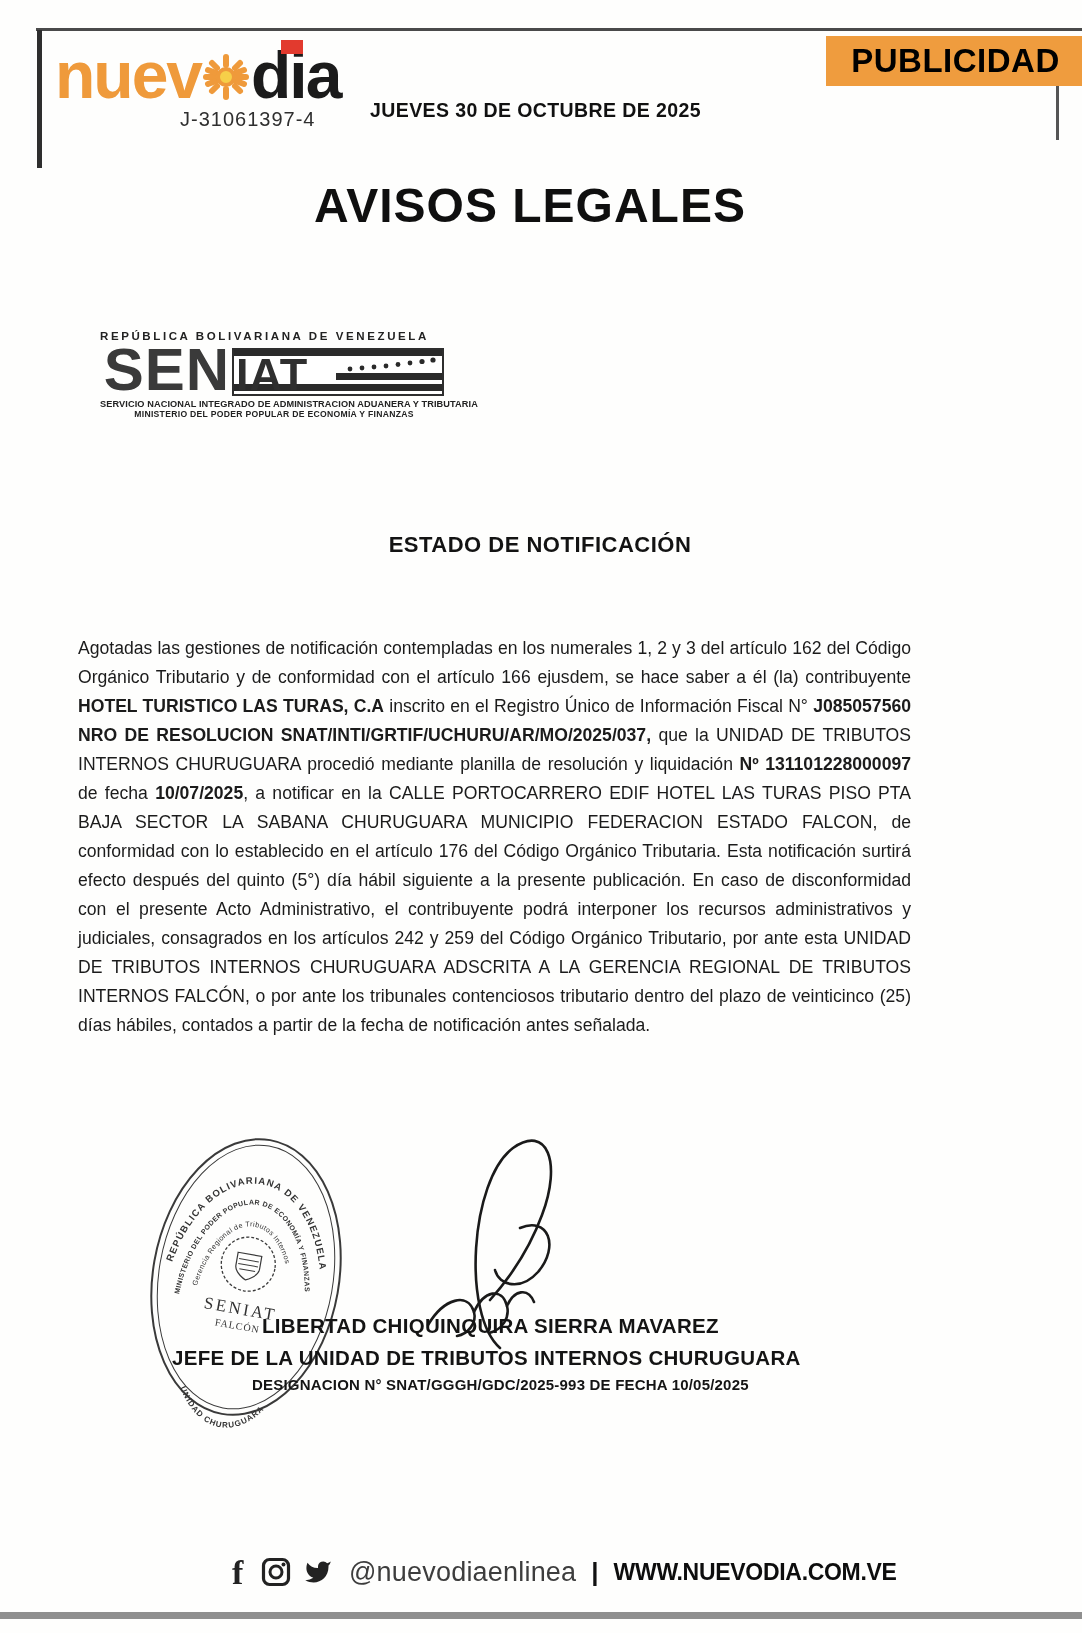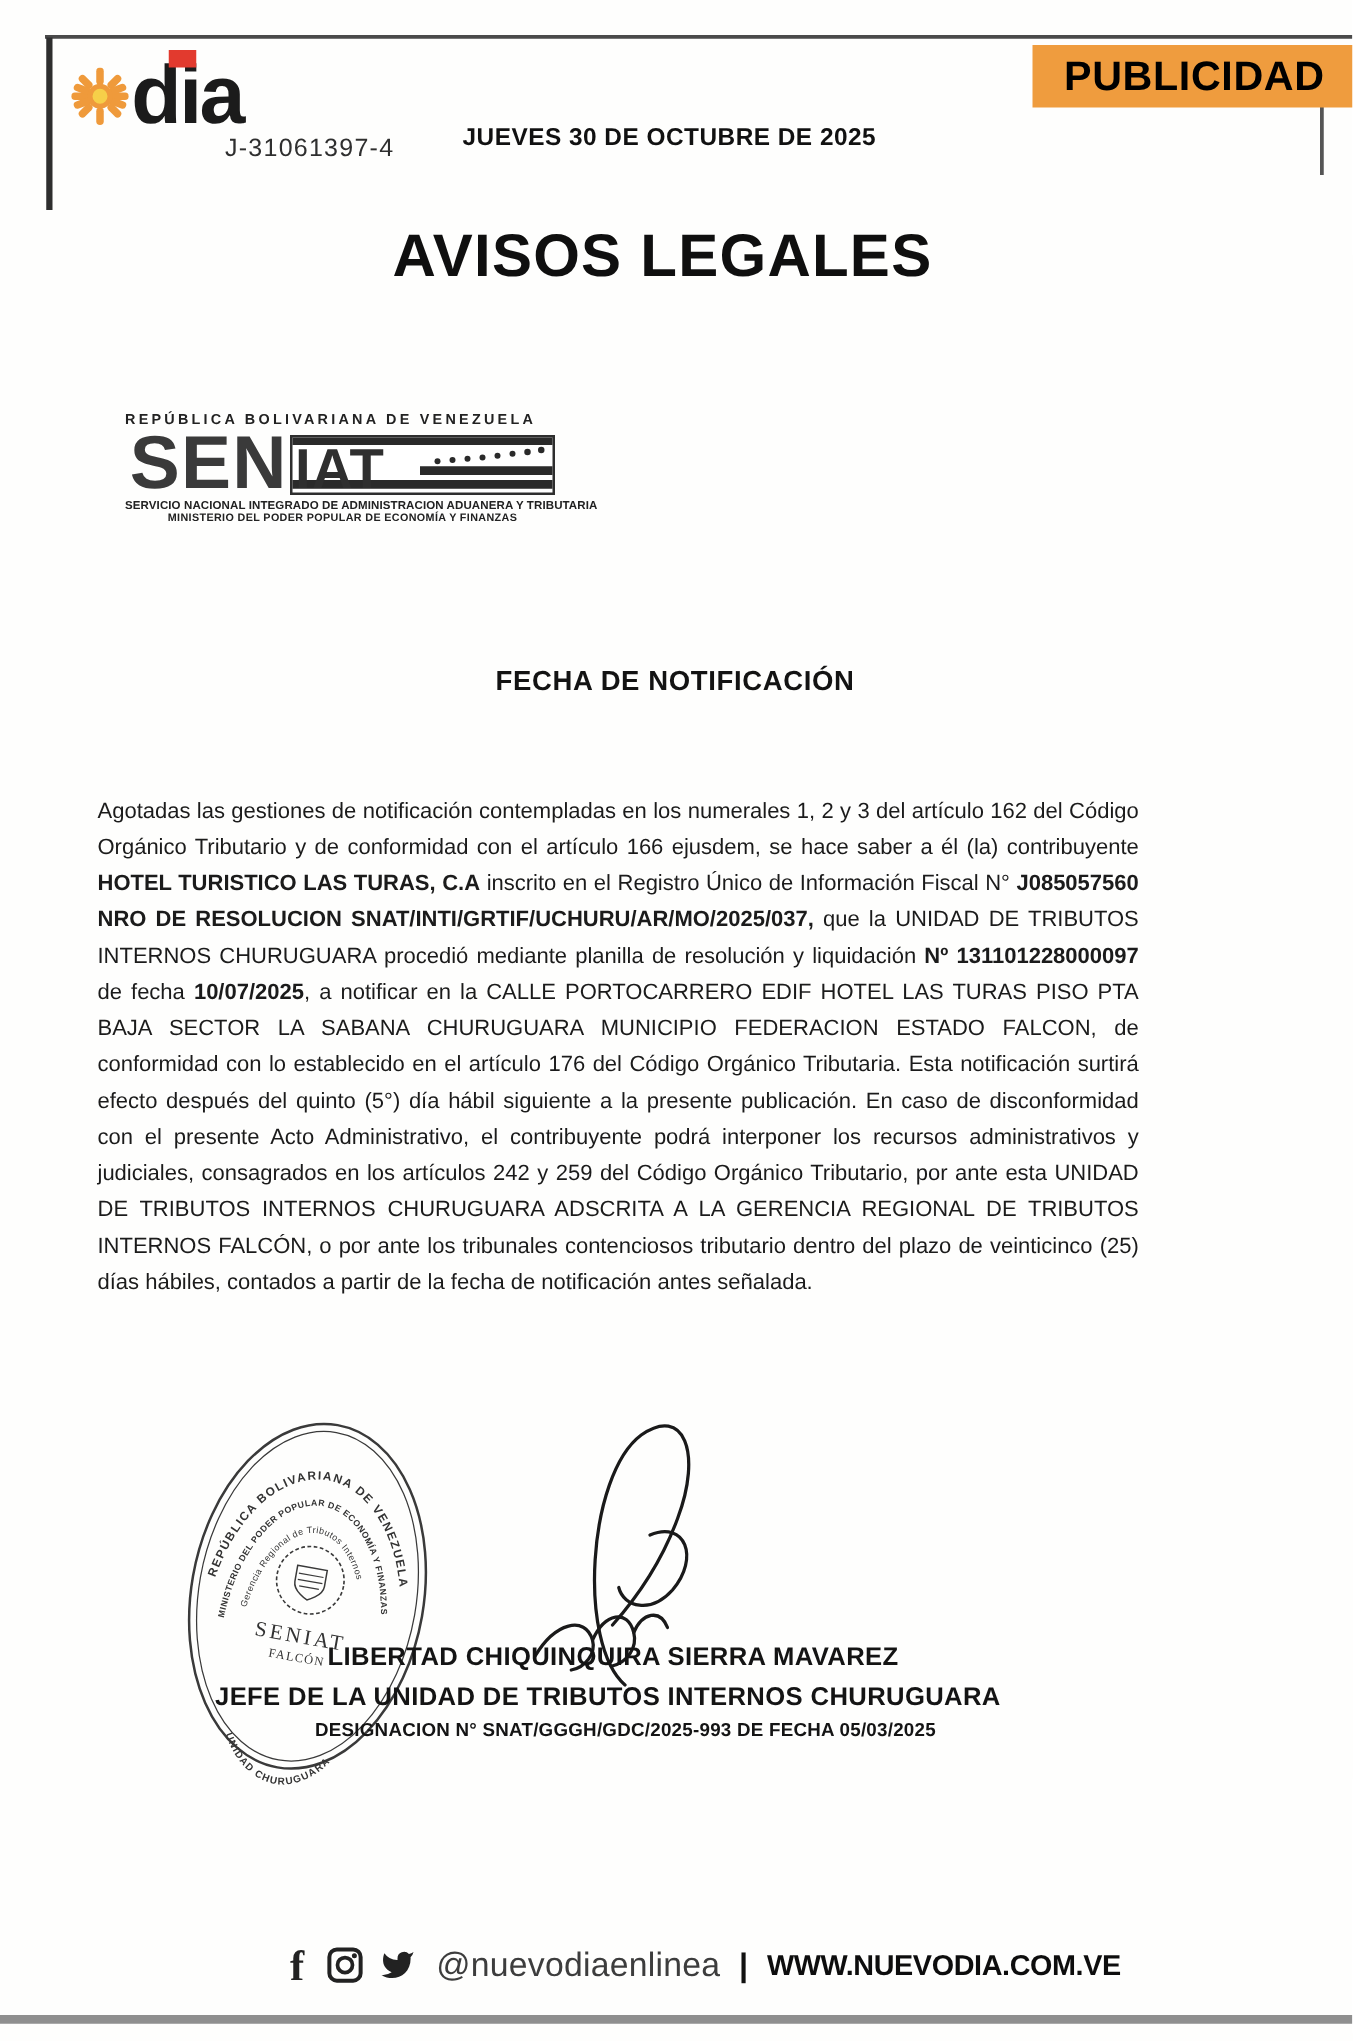--- a/index.html
+++ b/index.html
@@ -70,20 +70,21 @@
 <body>
 
 <div class="canvas">
 
   <div class="abs top-rule"></div>
   <div class="abs left-rule"></div>
   <div class="abs right-rule"></div>
   <div class="abs bottom-rule"></div>
 
   <div class="abs logo-wrap">
+    <span class="logo-word logo-nuev">nuev</span>
     <span class="logo-sun">
       <svg width="46" height="46" viewBox="0 0 46 46">
         <g stroke="#ef9a3b" stroke-width="6" stroke-linecap="round">
           <line x1="23" y1="3" x2="23" y2="11"></line>
             <line x1="23" y1="35" x2="23" y2="43"></line>
           <line x1="3" y1="23" x2="11" y2="23"></line>
             <line x1="35" y1="23" x2="43" y2="23"></line>
           <line x1="9" y1="9" x2="14" y2="14"></line>
             <line x1="32" y1="32" x2="37" y2="37"></line>
           <line x1="9" y1="37" x2="14" y2="32"></line>
@@ -126,21 +127,21 @@
           <circle cx="190" cy="13.5" r="2.6"></circle>
             <circle cx="201" cy="12" r="2.6"></circle>
         </g>
         <text x="4" y="42" font-family="Liberation Sans, sans-serif" font-size="45" font-weight="bold" fill="#2f2f2f" letter-spacing="1">IAT</text>
       </svg>
     </div>
     <div class="seniat-l2">SERVICIO NACIONAL INTEGRADO DE ADMINISTRACION ADUANERA Y TRIBUTARIA</div>
     <div class="seniat-l3">MINISTERIO DEL PODER POPULAR DE ECONOMÍA Y FINANZAS</div>
   </div>
 
-  <div class="abs cartel">FECHA DE NOTIFICACIÓN</div>
+  <div class="abs cartel">ESTADO DE NOTIFICACIÓN</div>
 
   <div class="abs notice-body"><span>Agotadas las gestiones de notificación contempladas en los numerales 1, 2 y 3 del artículo 162 del Código Orgánico Tributario y de conformidad con el artículo 166 ejusdem, se hace saber a él (la) contribuyente </span><span class="b">HOTEL TURISTICO LAS TURAS, C.A</span><span> inscrito en el Registro Único de Información Fiscal N° </span><span class="b">J085057560 NRO DE RESOLUCION SNAT/INTI/GRTIF/UCHURU/AR/MO/2025/037,</span><span> que la UNIDAD DE TRIBUTOS INTERNOS CHURUGUARA procedió mediante planilla de resolución y liquidación </span><span class="b">Nº 131101228000097</span><span> de fecha </span><span class="b">10/07/2025</span><span>, a notificar en la CALLE PORTOCARRERO EDIF HOTEL LAS TURAS PISO PTA BAJA SECTOR LA SABANA CHURUGUARA MUNICIPIO FEDERACION ESTADO FALCON, de conformidad con lo establecido en el artículo 176 del Código Orgánico Tributaria. Esta notificación surtirá efecto después del quinto (5°) día hábil siguiente a la presente publicación. En caso de disconformidad con el presente Acto Administrativo, el contribuyente podrá interponer los recursos administrativos y judiciales, consagrados en los artículos 242 y 259 del Código Orgánico Tributario, por ante esta UNIDAD DE TRIBUTOS INTERNOS CHURUGUARA ADSCRITA A LA GERENCIA REGIONAL DE TRIBUTOS INTERNOS FALCÓN, o por ante los tribunales contenciosos tributario dentro del plazo de veinticinco (25) días hábiles, contados a partir de la fecha de notificación antes señalada.</span></div>
 
   <svg class="abs stamp-svg" width="290" height="330" viewBox="0 0 290 330">
     <defs>
       <path id="arcOuter" d="M 62 195 A 78 124 0 1 1 218 195"></path>
       <path id="arcMid" d="M 77 199 A 63 107 0 1 1 203 199"></path>
       <path id="arcInner" d="M 92 202 A 48 88 0 1 1 188 202"></path>
       <path id="arcBottom" d="M 82 255 A 64 108 0 0 0 198 255"></path>
     </defs>
@@ -174,21 +175,21 @@
       <path d="M 100 228 C 62 195 70 60 113 28 C 147 4 162 42 142 95 C 128 133 106 162 90 180"></path>
       <path d="M 120 108 C 148 96 160 126 138 152 C 121 171 99 166 95 150"></path>
       <path d="M 28 205 C 44 178 68 172 74 192 C 77 203 68 214 57 216"></path>
       <path d="M 74 192 C 84 170 102 167 107 186 C 110 198 102 210 89 213"></path>
       <path d="M 107 186 C 114 170 128 167 134 182"></path>
     </g>
   </svg>
 
   <div class="abs sig-name">LIBERTAD CHIQUINQUIRA SIERRA MAVAREZ</div>
   <div class="abs sig-title">JEFE DE LA UNIDAD DE TRIBUTOS INTERNOS CHURUGUARA</div>
-  <div class="abs sig-desig">DESIGNACION  N° SNAT/GGGH/GDC/2025-993 DE FECHA 05/03/2025</div>
+  <div class="abs sig-desig">DESIGNACION  N° SNAT/GGGH/GDC/2025-993 DE FECHA 10/05/2025</div>
 
   <div class="abs footer">
     <span class="icon">
       <svg width="20" height="32" viewBox="0 0 20 32">
         <text x="2" y="28" font-family="Liberation Serif, serif" font-size="34" font-weight="bold" fill="#222">f</text>
       </svg>
     </span>
     <span class="icon">
       <svg width="30" height="30" viewBox="0 0 30 30">
         <rect x="2.5" y="2.5" width="25" height="25" rx="6" fill="none" stroke="#222" stroke-width="3.2"></rect>

